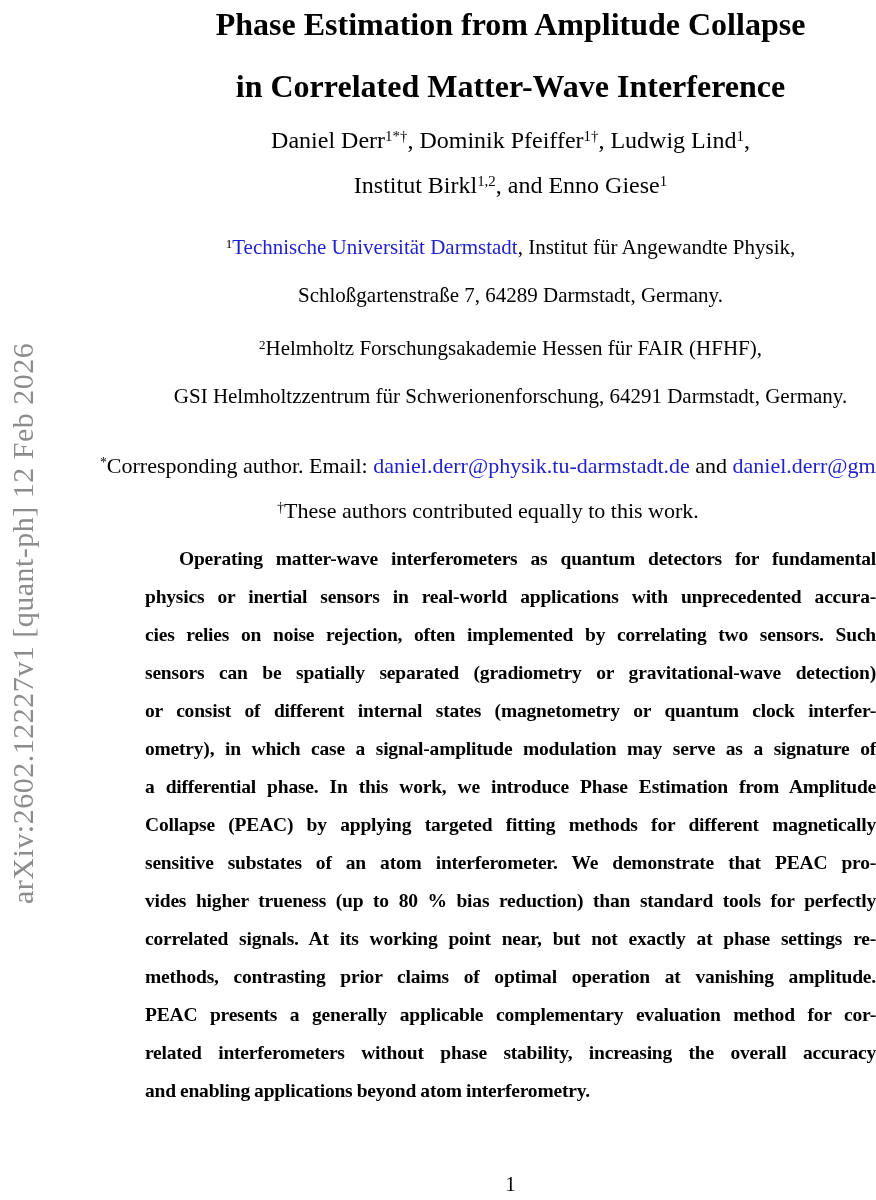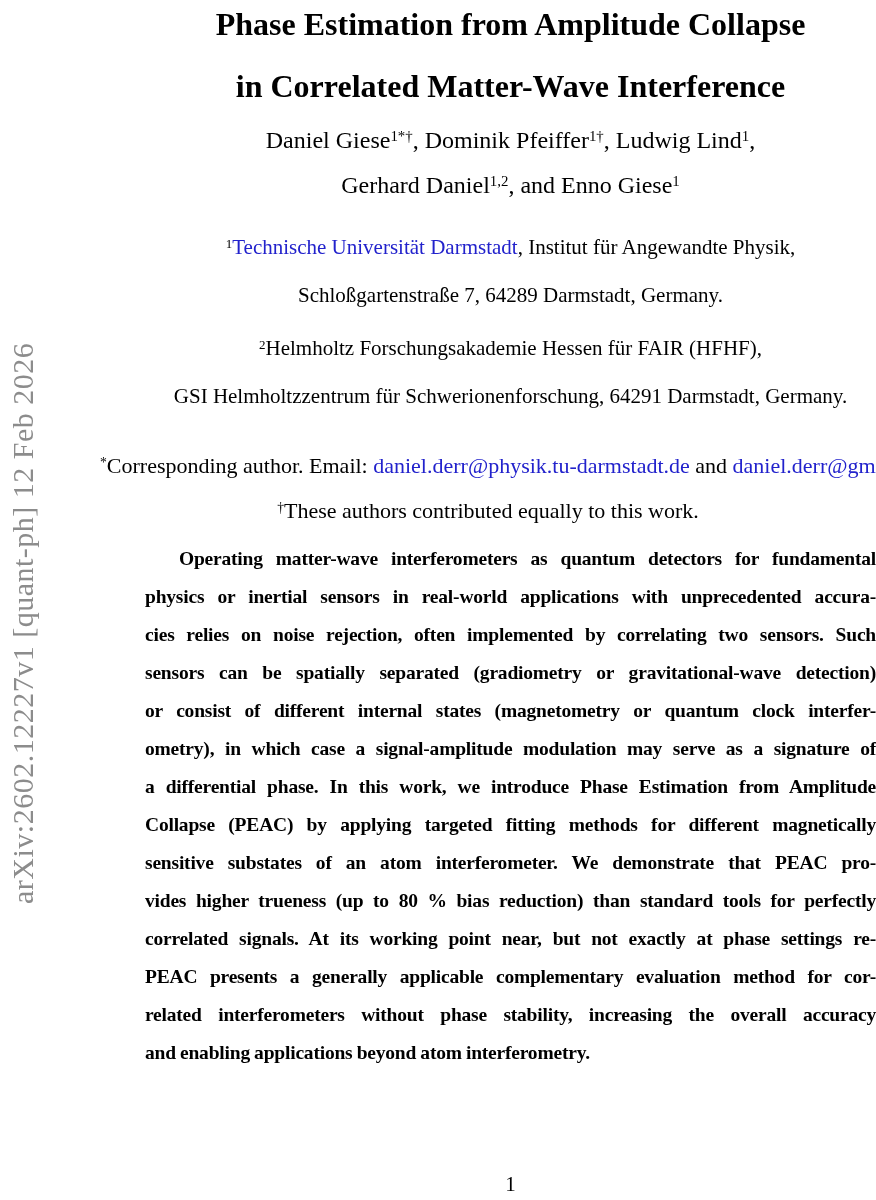--- a/index.html
+++ b/index.html
@@ -101,22 +101,22 @@
 <div class="page">
 
   <div class="watermark">arXiv:2602.12227v1 [quant-ph] 12 Feb 2026</div>
 
   <div class="col title">
     <div class="nowrap">Phase Estimation from Amplitude Collapse</div>
     <div class="nowrap">in Correlated Matter-Wave Interference</div>
   </div>
 
   <div class="col authors">
-    <div class="nowrap"><span>Daniel Giese</span><sup>1*†</sup><span>, Dominik Pfeiffer</span><sup>1†</sup><span>, Ludwig Lind</span><sup>1</sup><span>,</span></div>
-    <div class="nowrap"><span>Gerhard Daniel</span><sup>1,2</sup><span>, and Enno Giese</span><sup>1</sup></div>
+    <div class="nowrap"><span>Daniel Derr</span><sup>1*†</sup><span>, Dominik Pfeiffer</span><sup>1†</sup><span>, Ludwig Lind</span><sup>1</sup><span>,</span></div>
+    <div class="nowrap"><span>Institut Birkl</span><sup>1,2</sup><span>, and Enno Giese</span><sup>1</sup></div>
   </div>
 
   <div class="col affiliation affil-1">
     <div class="nowrap"><sup>1</sup><a class="doclink">Technische Universität Darmstadt</a><span>, Institut für Angewandte Physik,</span></div>
     <div class="nowrap"><span>Schloßgartenstraße 7, 64289 Darmstadt, Germany.</span></div>
   </div>
 
   <div class="col affiliation affil-2">
     <div class="nowrap"><sup>2</sup><span>Helmholtz Forschungsakademie Hessen für FAIR (HFHF),</span></div>
     <div class="nowrap"><span>GSI Helmholtzzentrum für Schwerionenforschung, 64291 Darmstadt, Germany.</span></div>
@@ -132,20 +132,21 @@
       <div class="jline">physics or inertial sensors in real-world applications with unprecedented accura-</div>
       <div class="jline">cies relies on noise rejection, often implemented by correlating two sensors. Such</div>
       <div class="jline">sensors can be spatially separated (gradiometry or gravitational-wave detection)</div>
       <div class="jline">or consist of different internal states (magnetometry or quantum clock interfer-</div>
       <div class="jline">ometry), in which case a signal-amplitude modulation may serve as a signature of</div>
       <div class="jline">a differential phase. In this work, we introduce Phase Estimation from Amplitude</div>
       <div class="jline">Collapse (PEAC) by applying targeted fitting methods for different magnetically</div>
       <div class="jline">sensitive substates of an atom interferometer. We demonstrate that PEAC pro-</div>
       <div class="jline">vides higher trueness (up to 80 % bias reduction) than standard tools for perfectly</div>
       <div class="jline">correlated signals. At its working point near, but not exactly at phase settings re-</div>
+      <div class="jline">methods, contrasting prior claims of optimal operation at vanishing amplitude.</div>
       <div class="jline">PEAC presents a generally applicable complementary evaluation method for cor-</div>
       <div class="jline">related interferometers without phase stability, increasing the overall accuracy</div>
       <div class="jline last">and enabling applications beyond atom interferometry.</div>
     </div>
 
   <div class="page-number">1</div>
 
 </div>
 
 </body></html>

